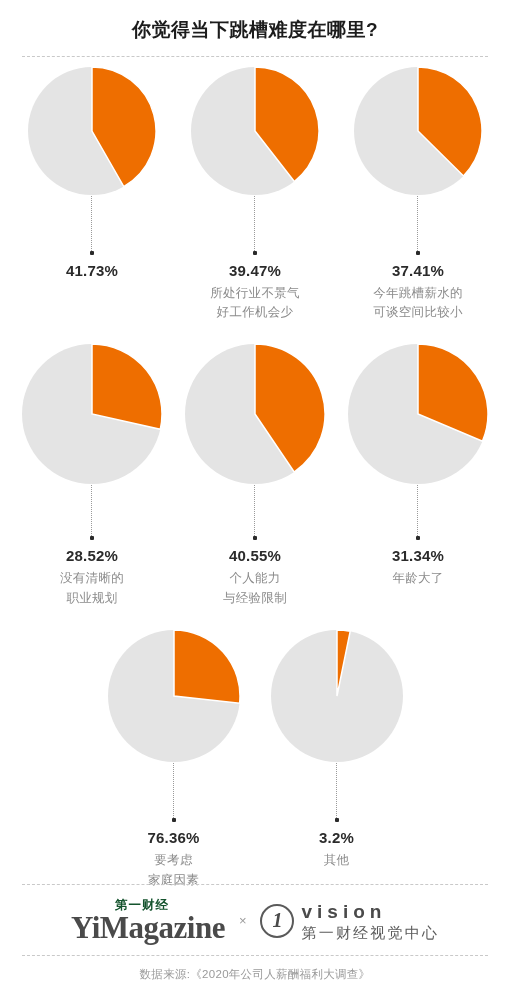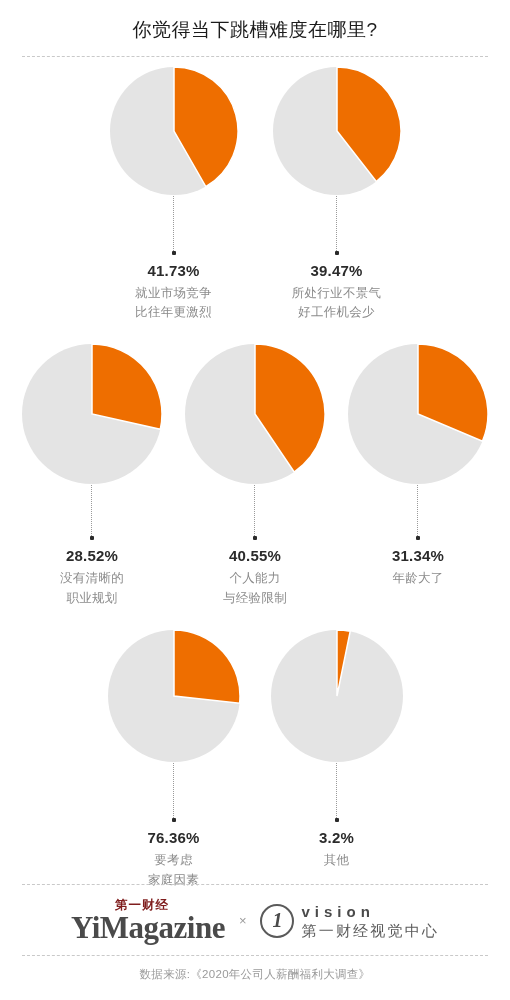--- a/index.html
+++ b/index.html
@@ -24,21 +24,21 @@
     box-sizing: border-box;
   }
 
   
   .header {
     padding-top: 18px;
     text-align: center;
   }
   .title {
     font-size: 19px;
-    font-weight: normal;
+    font-weight: bold;
     color: #1c1c1c;
     letter-spacing: 0.5px;
     line-height: 1.3;
   }
   .rule {
     height: 0;
     border-top: 1px dashed #c9c9c9;
     margin: 13px 22px 0 22px;
   }
   .rule.bottom {
@@ -126,21 +126,21 @@
   }
   .yim {
     display: flex;
     flex-direction: column;
     align-items: flex-start;
     line-height: 1;
   }
   .yim-cn {
     font-size: 12.5px;
     font-weight: bold;
-    color: #7f1d1d;
+    color: #14532d;
     letter-spacing: 1px;
     margin-left: 44px;
     margin-bottom: 1px;
   }
   .yim-en {
     font-family: "Liberation Serif", "DejaVu Serif", serif;
     font-size: 31px;
     font-weight: bold;
     color: #4a4a4a;
     letter-spacing: -0.5px;
@@ -169,21 +169,21 @@
     font-size: 20px;
     color: #4a4a4a;
     box-sizing: border-box;
   }
   .vision-txt {
     display: flex;
     flex-direction: column;
     line-height: 1;
   }
   .vision-en {
-    font-size: 15px;
+    font-size: 19px;
     font-weight: bold;
     color: #4a4a4a;
     letter-spacing: 5px;
   }
   .vision-cn {
     font-size: 15px;
     color: #5a5a5a;
     letter-spacing: 2.2px;
     margin-top: 4px;
   }
@@ -213,40 +213,53 @@
           <div class="pie" style="width: 128px; height: 128px; background: transparent; margin-bottom: -64px;">
               <svg width="128" height="128" viewBox="0 0 128 128">
                 <circle cx="64" cy="64" r="64" fill="#E4E4E4"></circle>
                 <path d="M 64 64 L 64 0 A 64 64 0 0 1 95.77918921602968 119.55252589011397 Z" fill="#EE6E00" stroke="#ffffff" stroke-width="1.5"></path>
               </svg>
             </div>
           <div class="leader" style="height: 120px; margin-top: 0px;"></div>
           <div class="leader-dot"></div>
         </div>
         <div class="value">41.73%</div>
-        <div class="label">
-            <div>就业市场竞争</div>
-            <div>比往年更激烈</div>
-          </div>
       </div>
       <div class="cell">
         <div class="pie-wrap">
           <div class="pie" style="width: 128px; height: 128px; background: transparent; margin-bottom: -64px;">
               <svg width="128" height="128" viewBox="0 0 128 128">
                 <circle cx="64" cy="64" r="64" fill="#E4E4E4"></circle>
                 <path d="M 64 64 L 64 0 A 64 64 0 0 1 103.32130374614567 114.49589163192735 Z" fill="#EE6E00" stroke="#ffffff" stroke-width="1.5"></path>
               </svg>
             </div>
           <div class="leader" style="height: 120px; margin-top: 0px;"></div>
           <div class="leader-dot"></div>
         </div>
         <div class="value">39.47%</div>
         <div class="label">
             <div>所处行业不景气</div>
             <div>好工作机会少</div>
+          </div>
+      </div>
+      <div class="cell">
+        <div class="pie-wrap">
+          <div class="pie" style="width: 128px; height: 128px; background: transparent; margin-bottom: -64px;">
+              <svg width="128" height="128" viewBox="0 0 128 128">
+                <circle cx="64" cy="64" r="64" fill="#E4E4E4"></circle>
+                <path d="M 64 64 L 64 0 A 64 64 0 0 1 109.51001912257233 108.99820173588164 Z" fill="#EE6E00" stroke="#ffffff" stroke-width="1.5"></path>
+              </svg>
+            </div>
+          <div class="leader" style="height: 120px; margin-top: 0px;"></div>
+          <div class="leader-dot"></div>
+        </div>
+        <div class="value">37.41%</div>
+        <div class="label">
+            <div>今年跳槽薪水的</div>
+            <div>可谈空间比较小</div>
           </div>
       </div>
     </div>
 
     <div class="row row-2">
       <div class="cell">
         <div class="pie-wrap">
           <div class="pie" style="width: 140px; height: 140px; background: transparent; margin-bottom: -70px;">
               <svg width="140" height="140" viewBox="0 0 140 140">
                 <circle cx="70" cy="70" r="70" fill="#E4E4E4"></circle>

